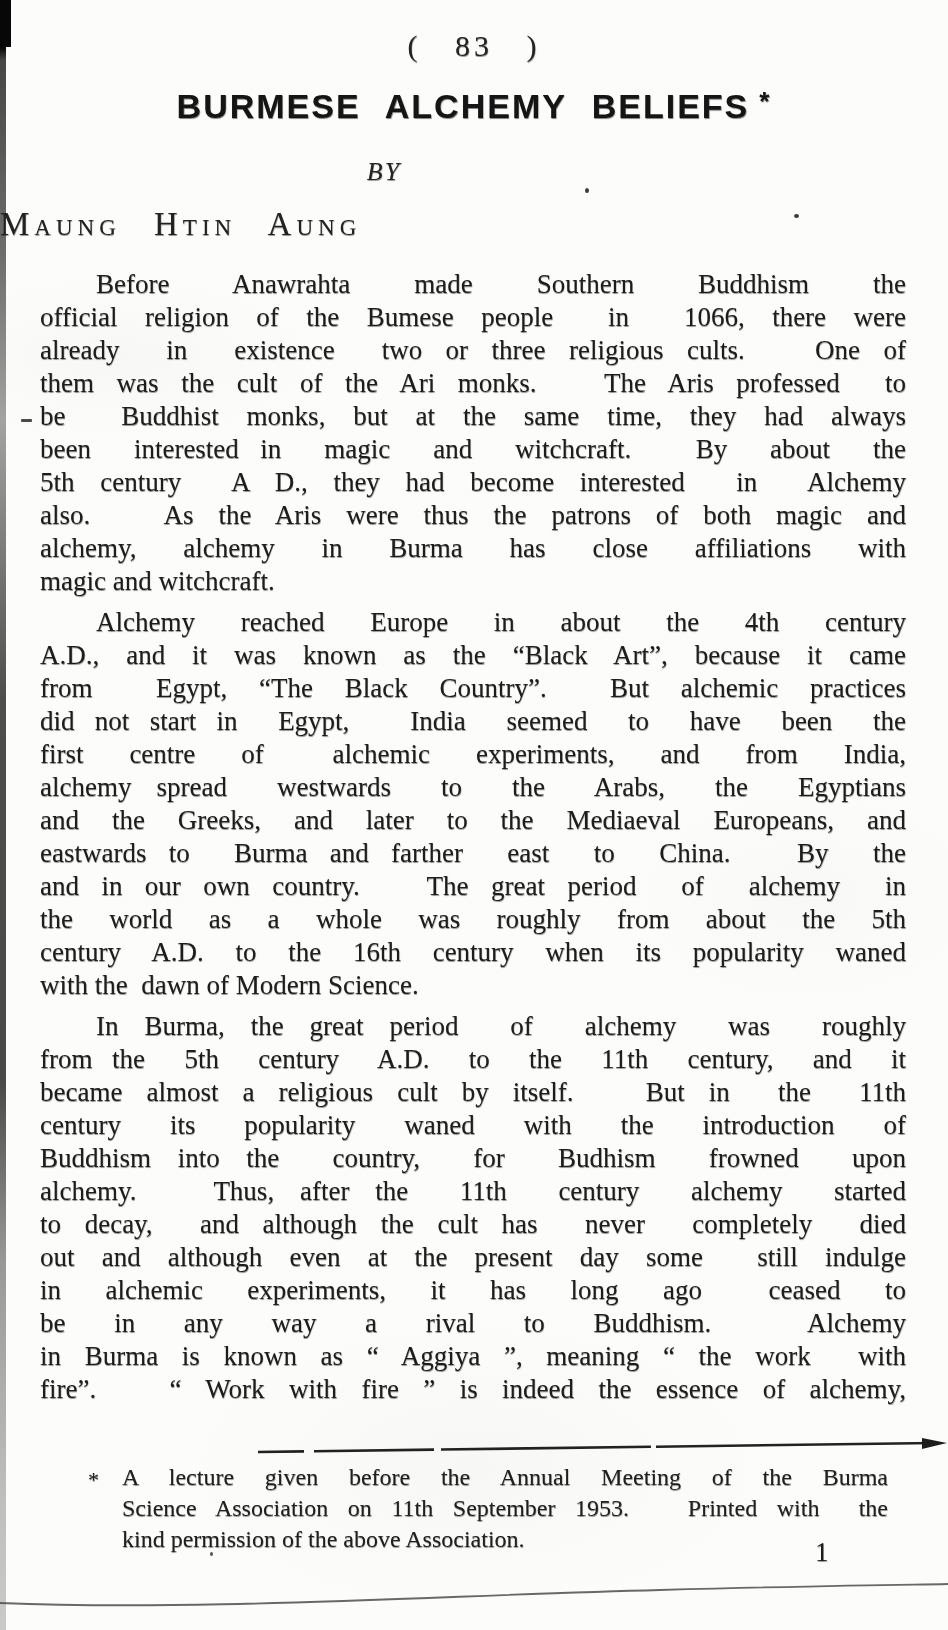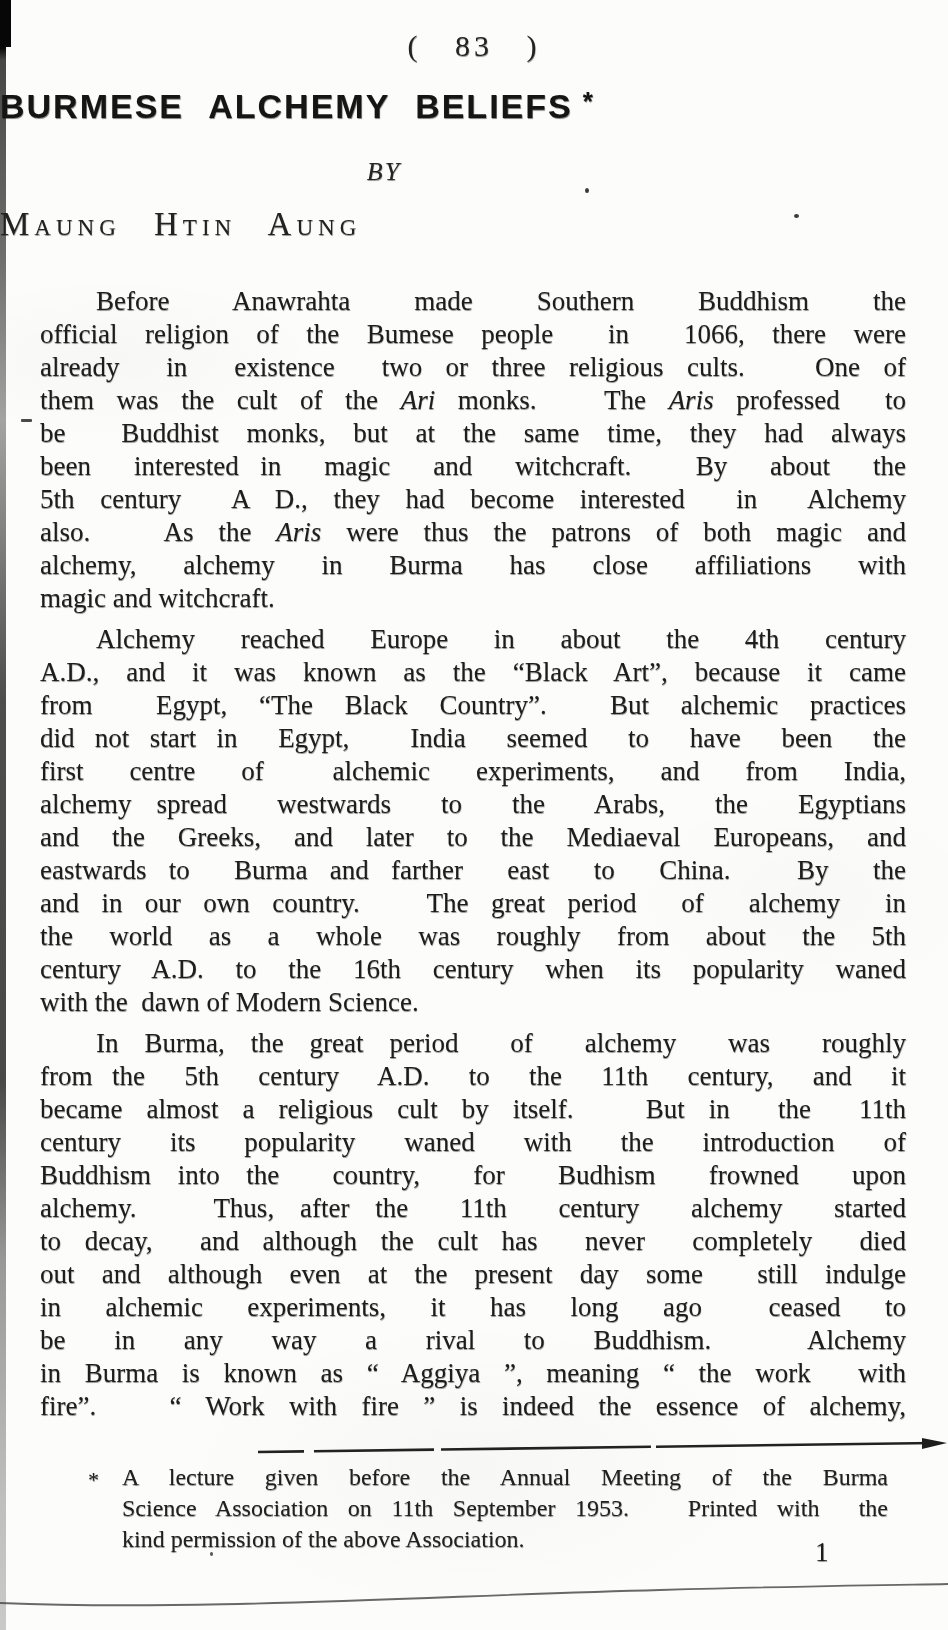--- a/index.html
+++ b/index.html
@@ -18,48 +18,48 @@
   }
   .ink{ text-shadow:0.4px 0.5px 0.7px rgba(25,25,25,0.45); }
 
   .header-num{
     position:absolute; top:22px; left:0; width:948px;
     text-align:center; font-size:30px; letter-spacing:4px; word-spacing:22px;
     color:#222;
     margin-top:7px;
   }
   .title-row{
-    position:absolute; top:86px; left:0; width:948px; text-align:left;
+    position:absolute; top:86px; left:0; width:948px; text-align:center;
     font-family:"Liberation Sans", sans-serif; font-weight:700;
     font-size:34px; letter-spacing:2px; word-spacing:14px; color:#151515;
     text-shadow:0.6px 0.7px 0.8px rgba(10,10,10,0.5);
   }
   .title-asterisk{ font-size:26px; vertical-align:8px; margin-left:10px; font-weight:700;}
   .byline{
     position:absolute; top:157px; left:0; width:768px; text-align:center;
     font-style:italic; font-size:26px; letter-spacing:2px; color:#242424;
   }
   .author{
     position:absolute; top:206px; left:0; width:948px; 
     font-variant:small-caps; font-size:33px; letter-spacing:5px; word-spacing:20px;
     color:#222;
   }
 
   .body-text{
-    position:absolute; left:40px; top:285px; width:866px;
+    position:absolute; left:40px; top:268px; width:866px;
     font-size:27px; line-height:33px; color:#1d1d1d;
   }
   .para{ margin:0 0 8px 0; }
   .line{
     text-align:justify; text-align-last:justify;
     white-space:pre-wrap; height:33px; overflow:visible;
   }
   .line.indent{ text-indent:56px; }
   .line.nofill{ text-align-last:left; }
-  .it{ font-style:italic; }
+  .it{ }
 
   .fn-rule-svg, .artifact-svg{
     position:absolute; left:0; top:0; pointer-events:none;
   }
 
   .footnote{
     position:absolute; left:88px; top:1462px; width:800px;
     font-size:24px; line-height:31px; color:#202020;
     display:flex;
   }

